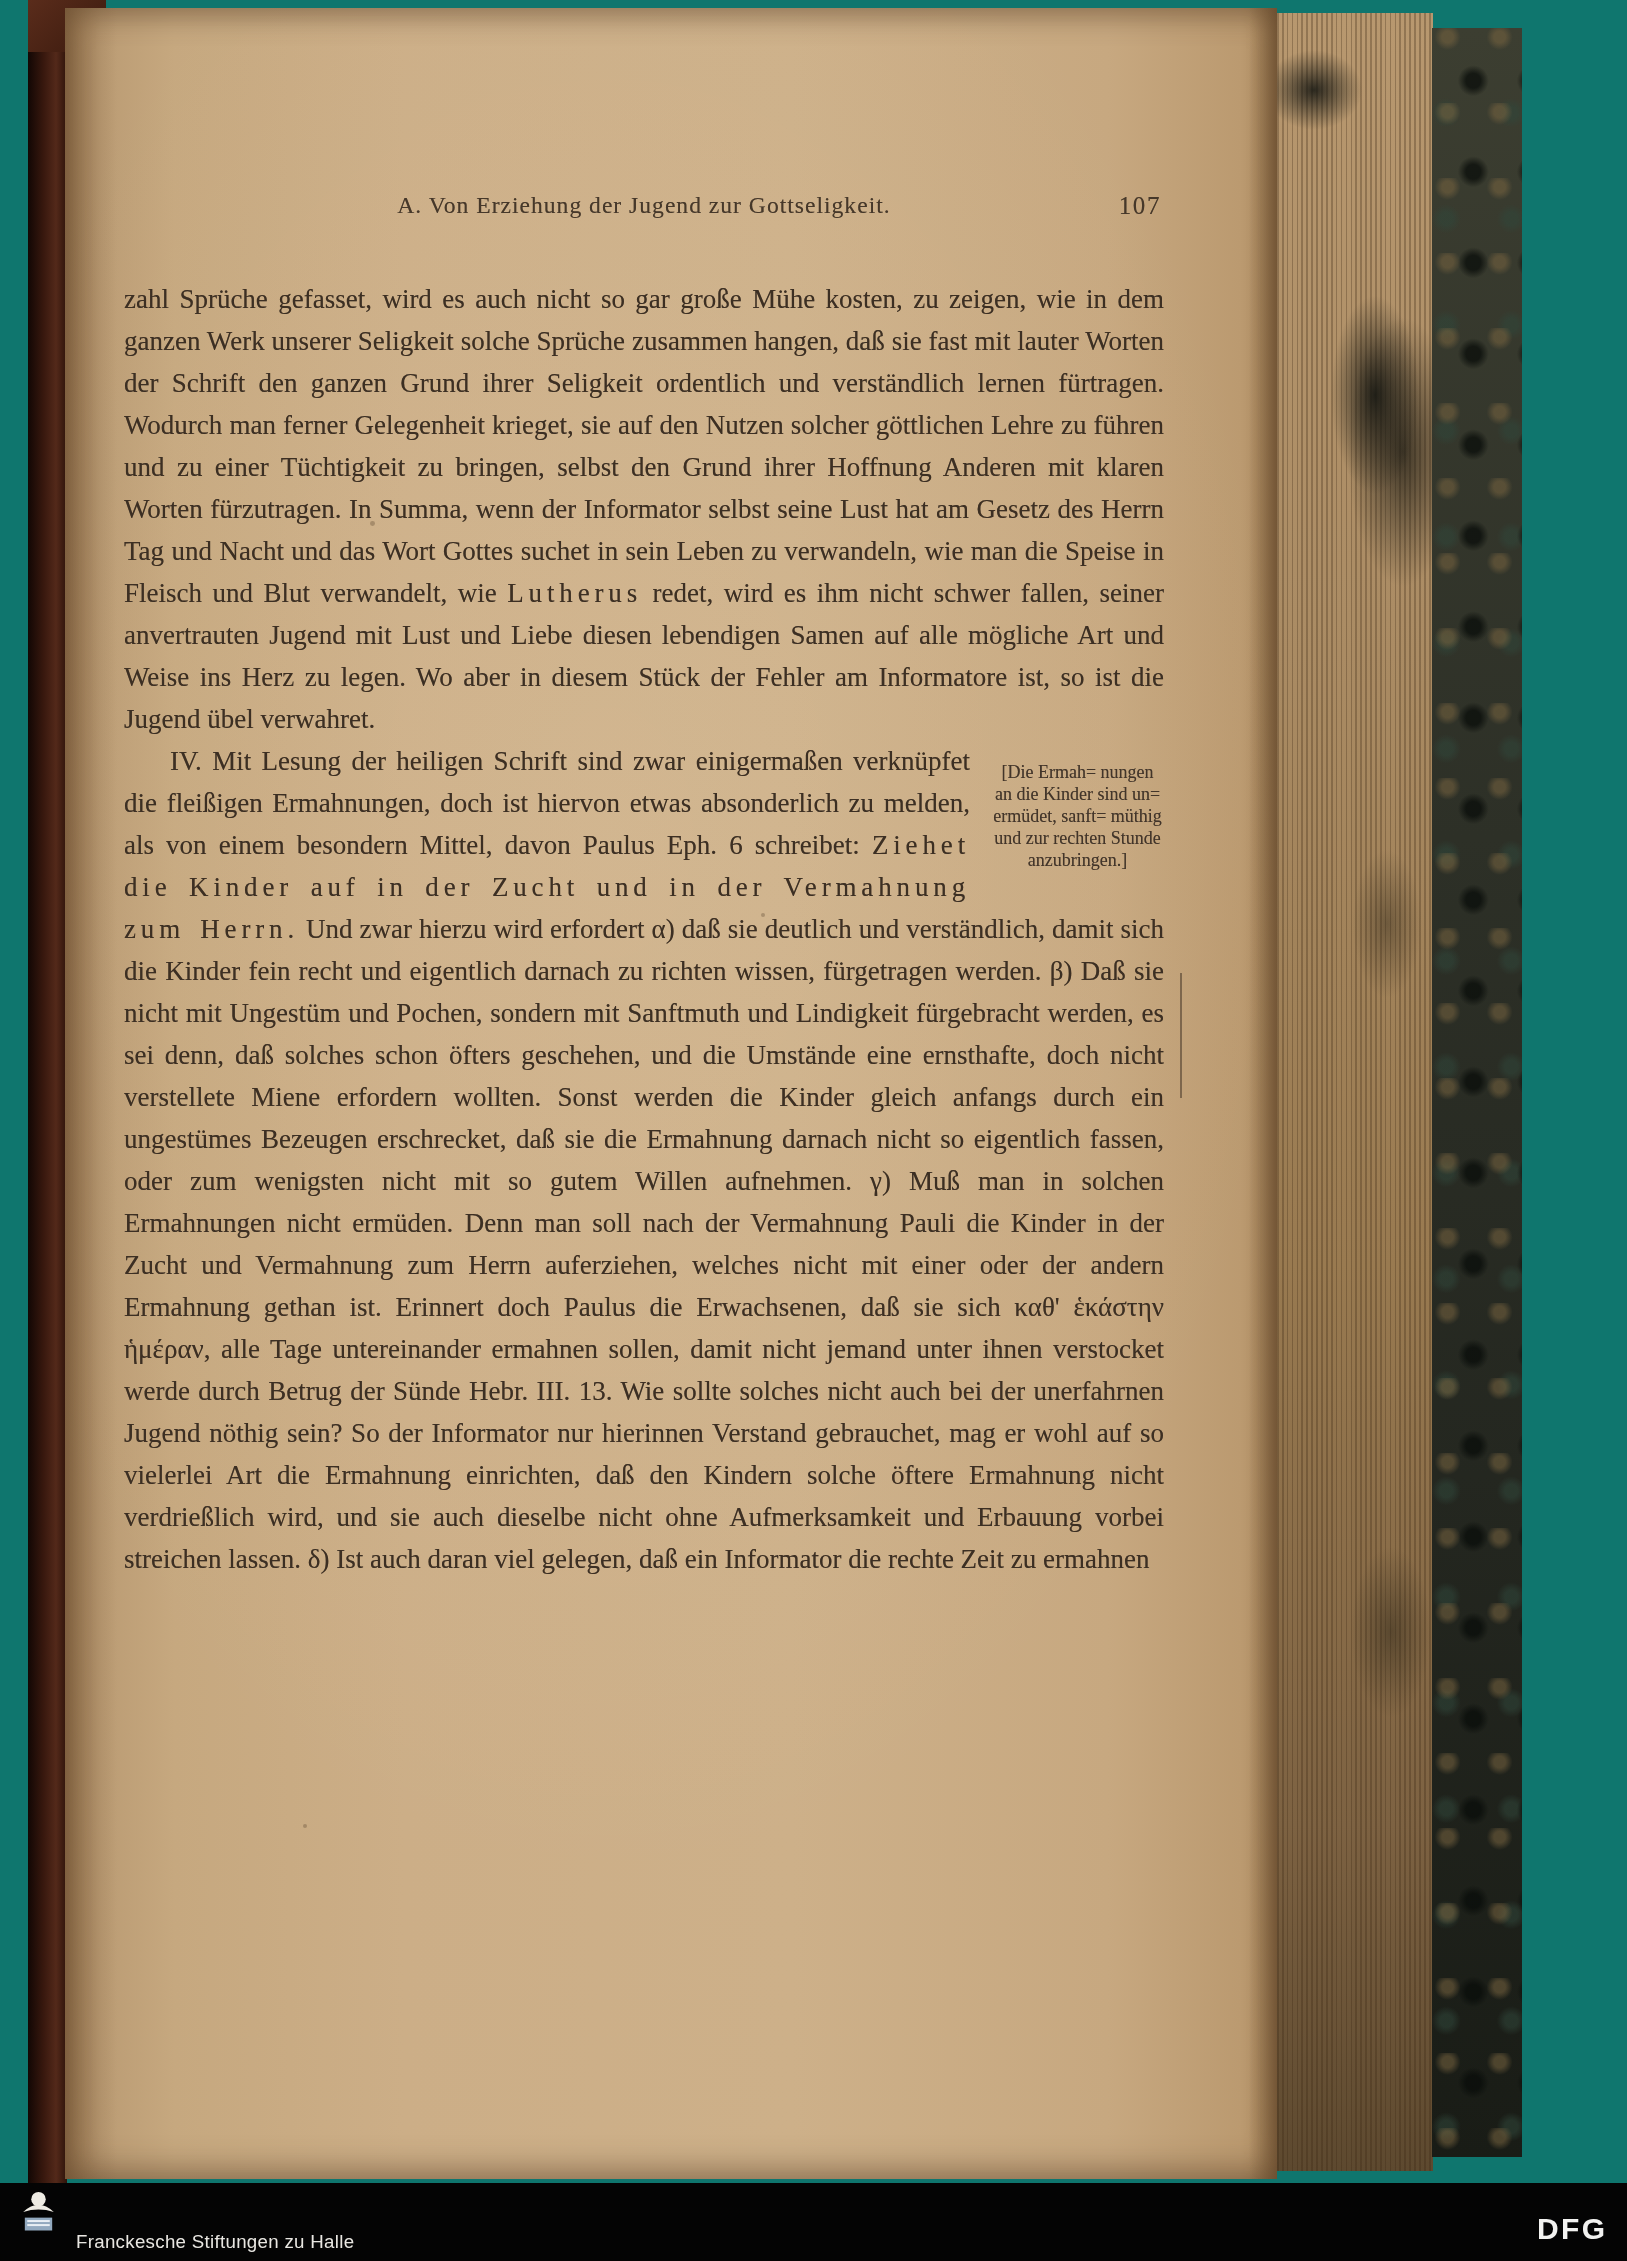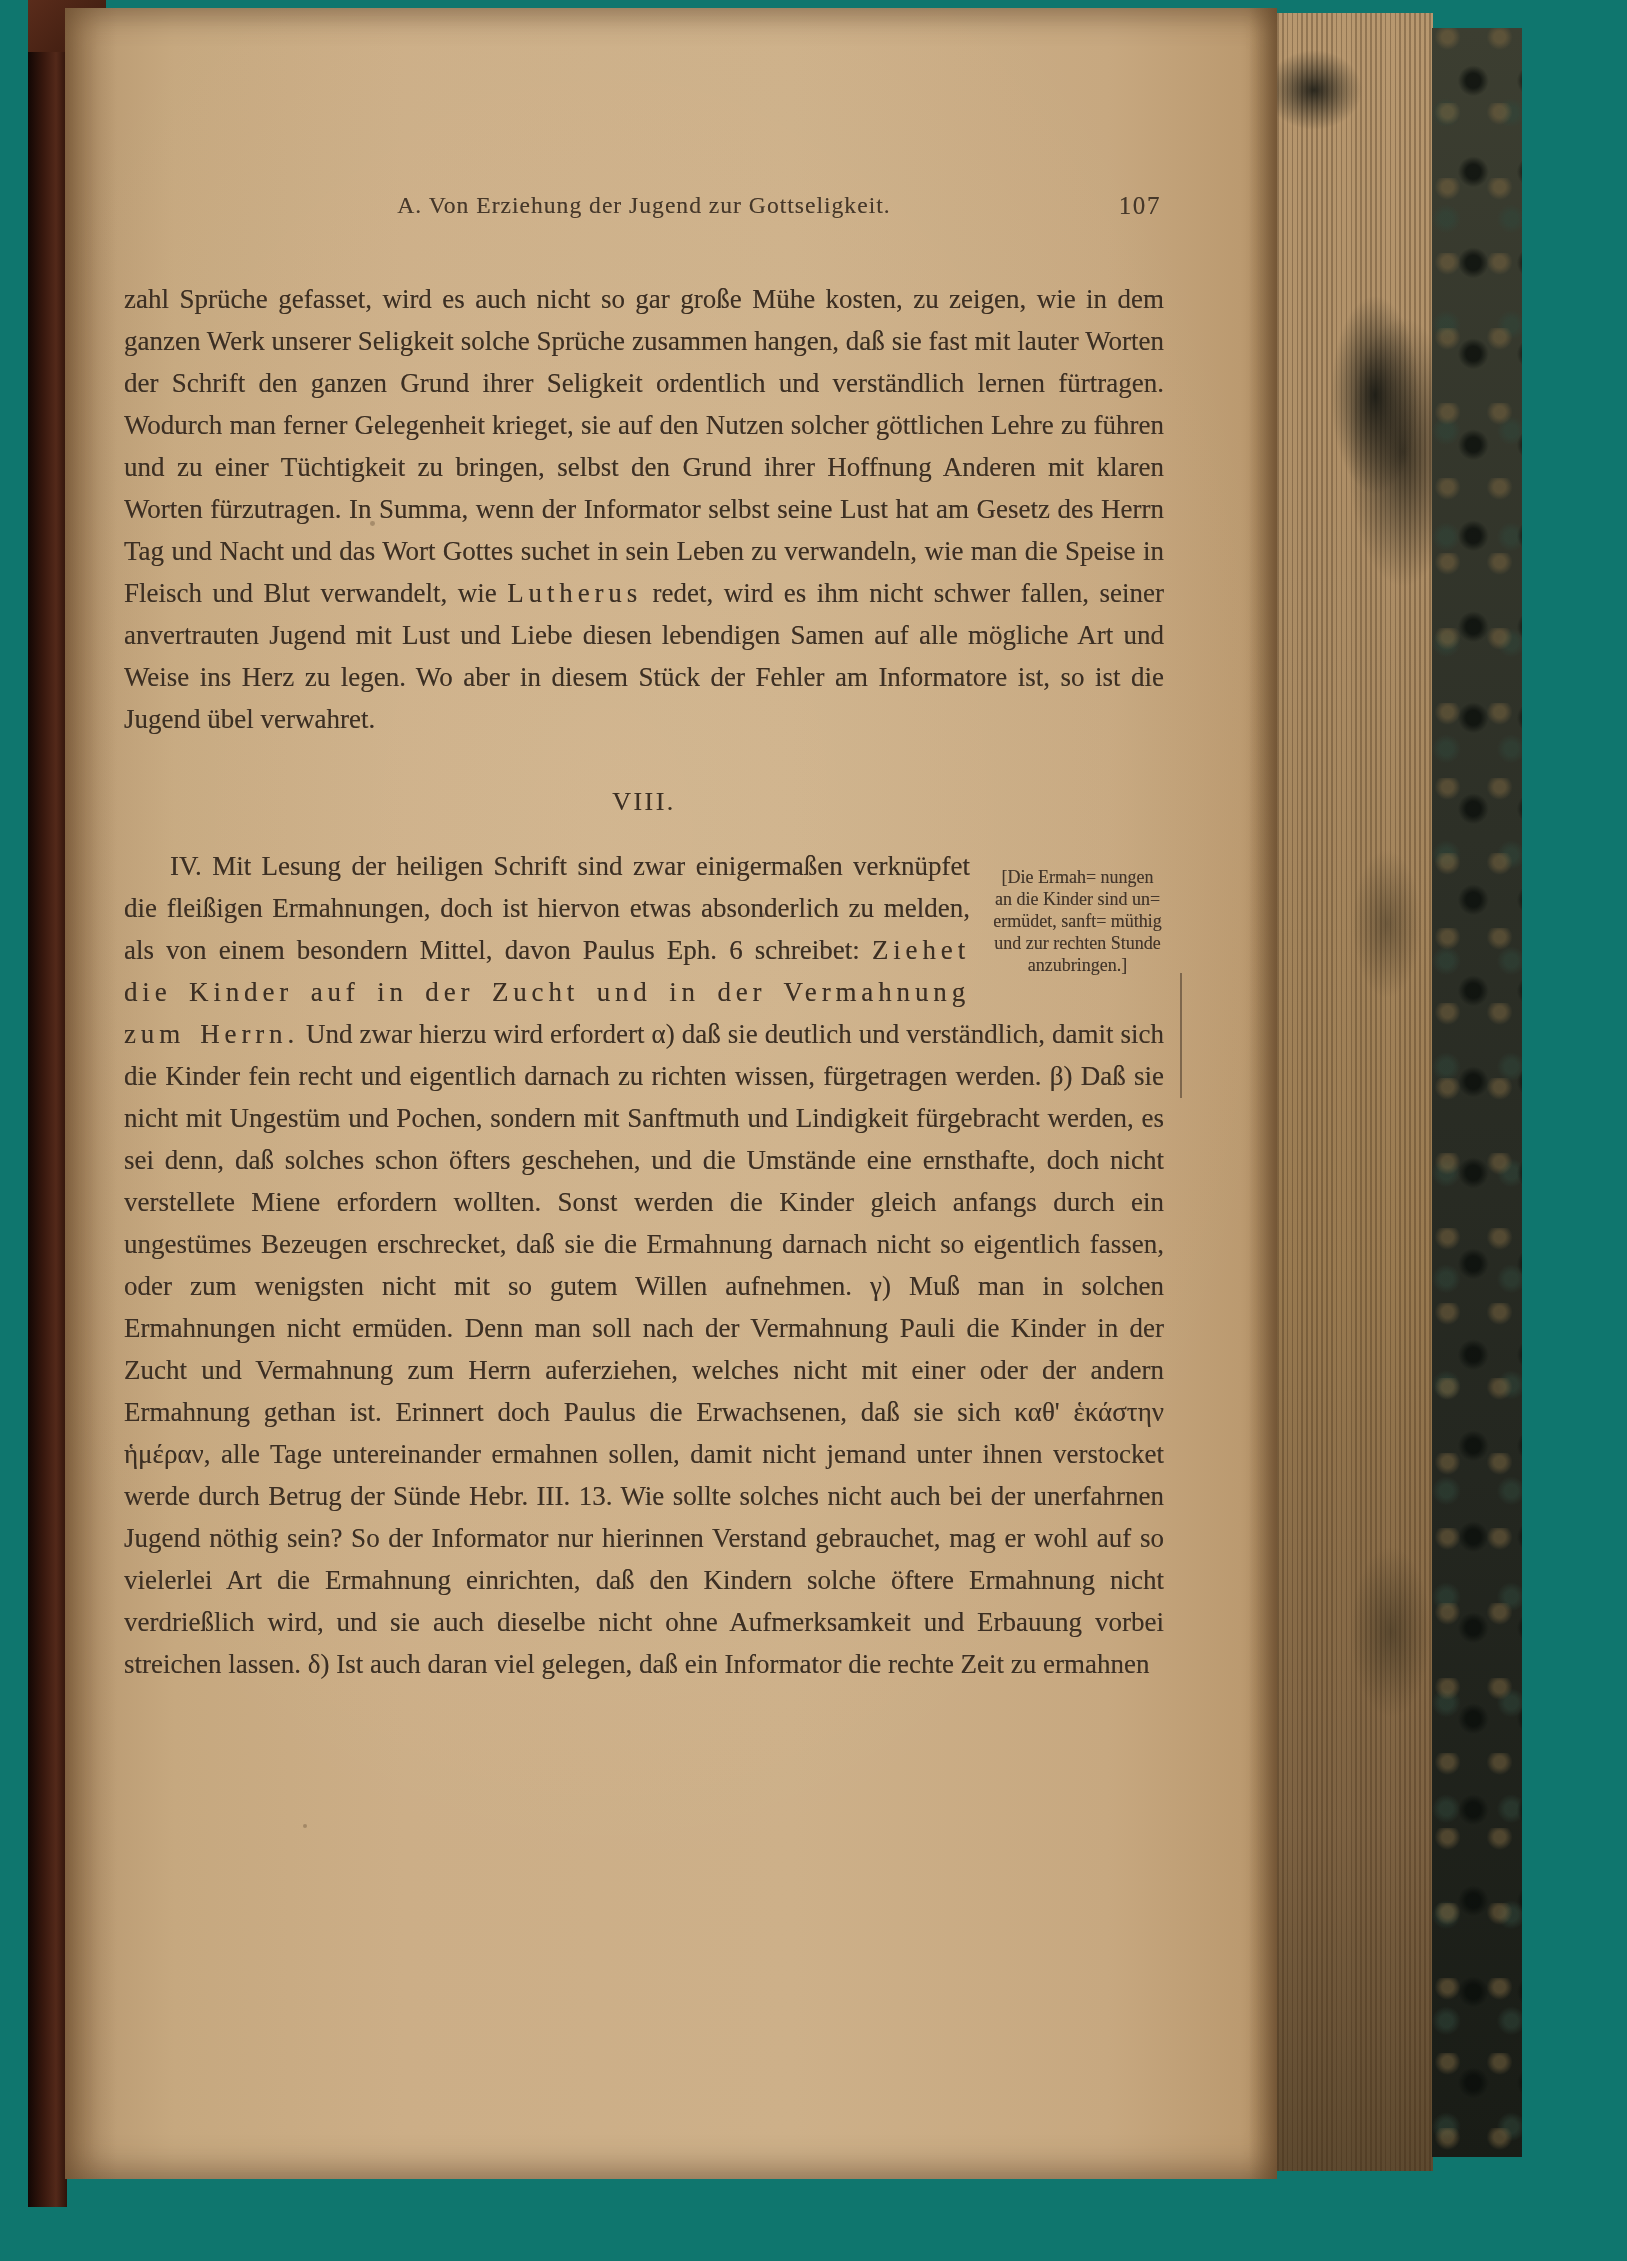--- a/index.html
+++ b/index.html
@@ -132,30 +132,42 @@
   <div class="page">
     <div class="content">
 
       <div class="running-head">
         <span>A. Von Erziehung der Jugend zur Gottseligkeit.</span>
         <span class="pagenum">107</span>
       </div>
 
       <p class="body-text para1"><span>zahl Sprüche gefasset, wird es auch nicht so gar große Mühe kosten, zu zeigen, wie in dem ganzen Werk unserer Seligkeit solche Sprüche zusammen hangen, daß sie fast mit lauter Worten der Schrift den ganzen Grund ihrer Seligkeit ordentlich und verständlich lernen fürtragen. Wodurch man ferner Gelegenheit krieget, sie auf den Nutzen solcher göttlichen Lehre zu führen und zu einer Tüchtigkeit zu bringen, selbst den Grund ihrer Hoffnung Anderen mit klaren Worten fürzutragen. In Summa, wenn der Informator selbst seine Lust hat am Gesetz des Herrn Tag und Nacht und das Wort Gottes suchet in sein Leben zu verwandeln, wie man die Speise in Fleisch und Blut verwandelt, wie </span><span class="gesperrt">Lutherus</span><span> redet, wird es ihm nicht schwer fallen, seiner anvertrauten Jugend mit Lust und Liebe diesen lebendigen Samen auf alle mögliche Art und Weise ins Herz zu legen. Wo aber in diesem Stück der Fehler am Informatore ist, so ist die Jugend übel verwahret.</span></p>
 
-      <h3 class="section-heading">VIII.</h3>
 
       <p class="body-text para2"><span class="margin-note">[Die Ermah= nungen an die Kinder sind un= ermüdet, sanft= müthig und zur rechten Stunde anzubringen.]</span><span>IV.  Mit Lesung der heiligen Schrift sind zwar einigermaßen verknüpfet die fleißigen Ermahnungen, doch ist hiervon etwas absonderlich zu melden, als von einem besondern Mittel, davon Paulus Eph. 6 schreibet: </span><span class="gesperrt">Ziehet die Kinder auf in der Zucht und in der Vermahnung zum Herrn.</span><span> Und zwar hierzu wird erfordert α) daß sie deutlich und verständlich, damit sich die Kinder fein recht und eigentlich darnach zu richten wissen, fürgetragen werden. β) Daß sie nicht mit Ungestüm und Pochen, sondern mit Sanftmuth und Lindigkeit fürgebracht werden, es sei denn, daß solches schon öfters geschehen, und die Umstände eine ernsthafte, doch nicht verstellete Miene erfordern wollten. Sonst werden die Kinder gleich anfangs durch ein ungestümes Bezeugen erschrecket, daß sie die Ermahnung darnach nicht so eigentlich fassen, oder zum wenigsten nicht mit so gutem Willen aufnehmen. γ) Muß man in solchen Ermahnungen nicht ermüden. Denn man soll nach der Vermahnung Pauli die Kinder in der Zucht und Vermahnung zum Herrn auferziehen, welches nicht mit einer oder der andern Ermahnung gethan ist. Erinnert doch Paulus die Erwachsenen, daß sie sich καθ' ἑκάστην ἡμέραν, alle Tage untereinander ermahnen sollen, damit nicht jemand unter ihnen verstocket werde durch Betrug der Sünde Hebr. III. 13. Wie sollte solches nicht auch bei der unerfahrnen Jugend nöthig sein? So der Informator nur hierinnen Verstand gebrauchet, mag er wohl auf so vielerlei Art die Ermahnung einrichten, daß den Kindern solche öftere Ermahnung nicht verdrießlich wird, und sie auch dieselbe nicht ohne Aufmerksamkeit und Erbauung vorbei streichen lassen. δ) Ist auch daran viel gelegen, daß ein Informator die rechte Zeit zu ermahnen</span></p>
 
     </div>
   </div>
 
   <div class="fore-edge"></div>
   <div class="marble"></div>
 
   <div class="pen-mark"></div>
   <div class="speck s1"></div>
   <div class="speck s2"></div>
   <div class="speck s3"></div>
 
+  <div class="footer-bar">
+    <div class="fs-logo">
+      <svg viewBox="0 0 46 62" width="37" height="50" aria-hidden="true">
+        <circle cx="23" cy="15" r="9" fill="#efece4"></circle>
+        <path d="M4 31 Q23 13 42 31 Q23 25 4 31 Z" fill="#efece4"></path>
+        <rect x="6" y="38" width="34" height="16" fill="#92a9bf"></rect>
+        <rect x="9" y="41" width="28" height="2.5" fill="#e8eef4"></rect>
+        <rect x="9" y="46" width="28" height="2.5" fill="#e8eef4"></rect>
+      </svg>
+    </div>
+    <div class="fs-text">Franckesche Stiftungen zu Halle</div>
+    <div class="dfg-logo">DFG</div>
+  </div>
 
 </div>
 
 
 </body></html>

